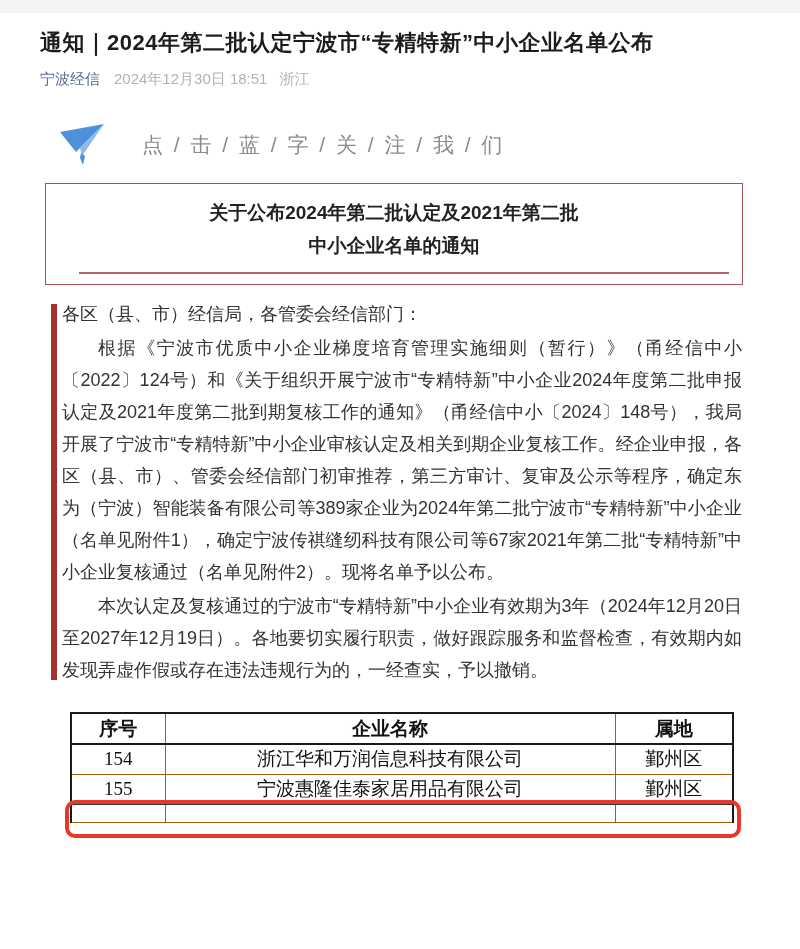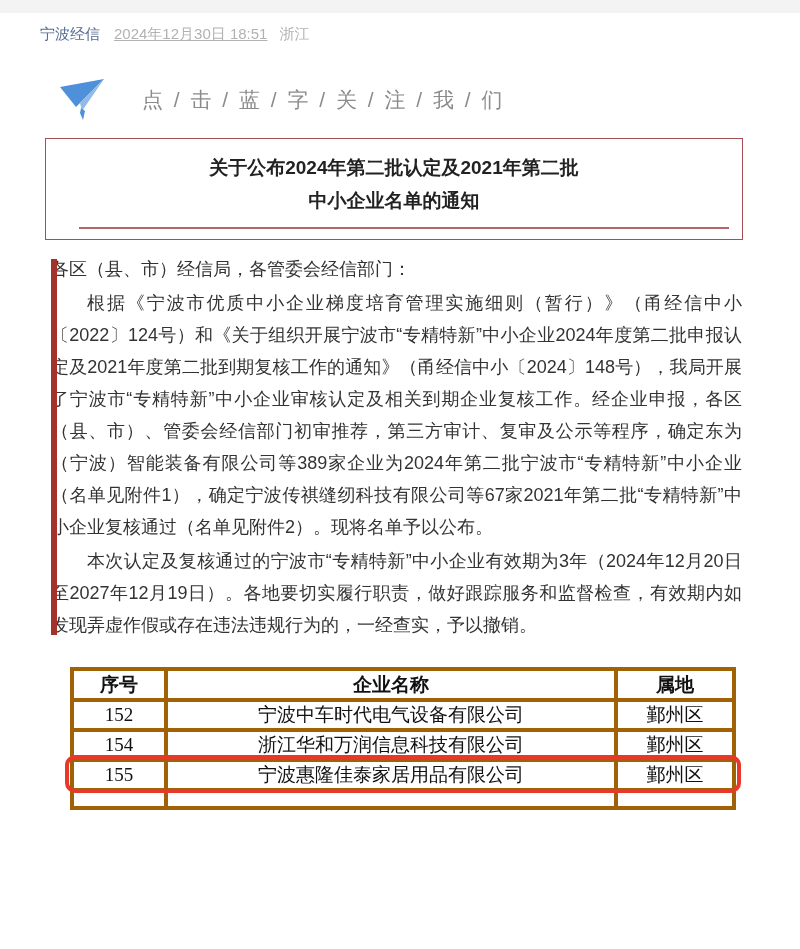--- a/index.html
+++ b/index.html
@@ -21,21 +21,21 @@
     font-size: 22px;
     line-height: 31px;
     font-weight: 700;
     color: #1c1c1c;
     letter-spacing: 0.5px;
   }
 
   
   .byline { margin-top: 11px; font-size: 15px; line-height: 20px; }
   .byline .account { color: #576b95; margin-right: 14px; cursor: pointer; }
-  .byline .date { color: #b2b2b2; margin-right: 12px; text-decoration: underline; }
+  .byline .date { color: #b2b2b2; margin-right: 12px; }
   .byline .location { color: #b2b2b2; }
 
   
   .banner { margin-top: 30px; height: 52px; display: flex; align-items: center; }
   .banner .plane { margin-left: 16px; flex: 0 0 auto; }
   .banner .follow-text {
     margin-left: 34px;
     font-size: 21px;
     color: #8b8b8b;
     letter-spacing: 2.5px;
@@ -61,20 +61,21 @@
     left: 33px;
     right: 13px;
     bottom: 10px;
     border-top: 2px solid #b2646b;
   }
 
   
   .body-section {
     position: relative;
     margin: 13px 18px 0 11px;
+    padding-left: 11px;
   }
   .body-section .redbar {
     position: absolute;
     left: 0;
     top: 6px;
     bottom: 6px;
     width: 6px;
     background: #a2322b;
   }
   .body-section p {
@@ -92,21 +93,21 @@
     border-collapse: collapse;
     table-layout: fixed;
     width: 662px;
     font-family: "Liberation Serif", serif;
     color: #111111;
     text-align: center;
     border: 2px solid #1a1a1a;
     border-bottom: none;
   }
   table.roster th, table.roster td {
-    border: 4px solid #a16207;
+    border: 1px solid #a16207;
     overflow: hidden;
     white-space: nowrap;
   }
   table.roster th {
     height: 31px;
     font-size: 19px;
     font-weight: 700;
     border-bottom: 2px solid #1a1a1a;
   }
   table.roster td { height: 30px; font-size: 19px; font-weight: 400; }
@@ -127,20 +128,21 @@
     background: transparent;
   }
 </style>
 </head>
 <body>
 
 <div class="page">
   <div class="topbar"></div>
 
   <div class="content">
+    <h1 class="title">通知｜2024年第二批认定宁波市“专精特新”中小企业名单公布</h1>
 
     <div class="byline">
       <span class="account">宁波经信</span><span class="date">2024年12月30日 18:51</span><span class="location">浙江</span>
     </div>
 
     <div class="banner">
       <span class="plane">
         <svg width="52" height="46" viewBox="0 0 52 46">
           <polygon points="4,12 48,4 20,32" fill="#4e90d9"></polygon>
           <polygon points="20,32 48,4 26,36 24,28" fill="#8fbbea"></polygon>
@@ -170,25 +172,20 @@
             <col class="col-name">
             <col class="col-district">
         </colgroup>
         <tbody>
             <tr>
           <th>序号</th>
           <th>企业名称</th>
           <th>属地</th>
         </tr>
         <tr>
-          <td>152</td>
-          <td>宁波中车时代电气设备有限公司</td>
-          <td>鄞州区</td>
-        </tr>
-        <tr>
           <td>154</td>
           <td>浙江华和万润信息科技有限公司</td>
           <td>鄞州区</td>
         </tr>
         <tr>
           <td>155</td>
           <td>宁波惠隆佳泰家居用品有限公司</td>
           <td>鄞州区</td>
         </tr>
         <tr class="stub">

